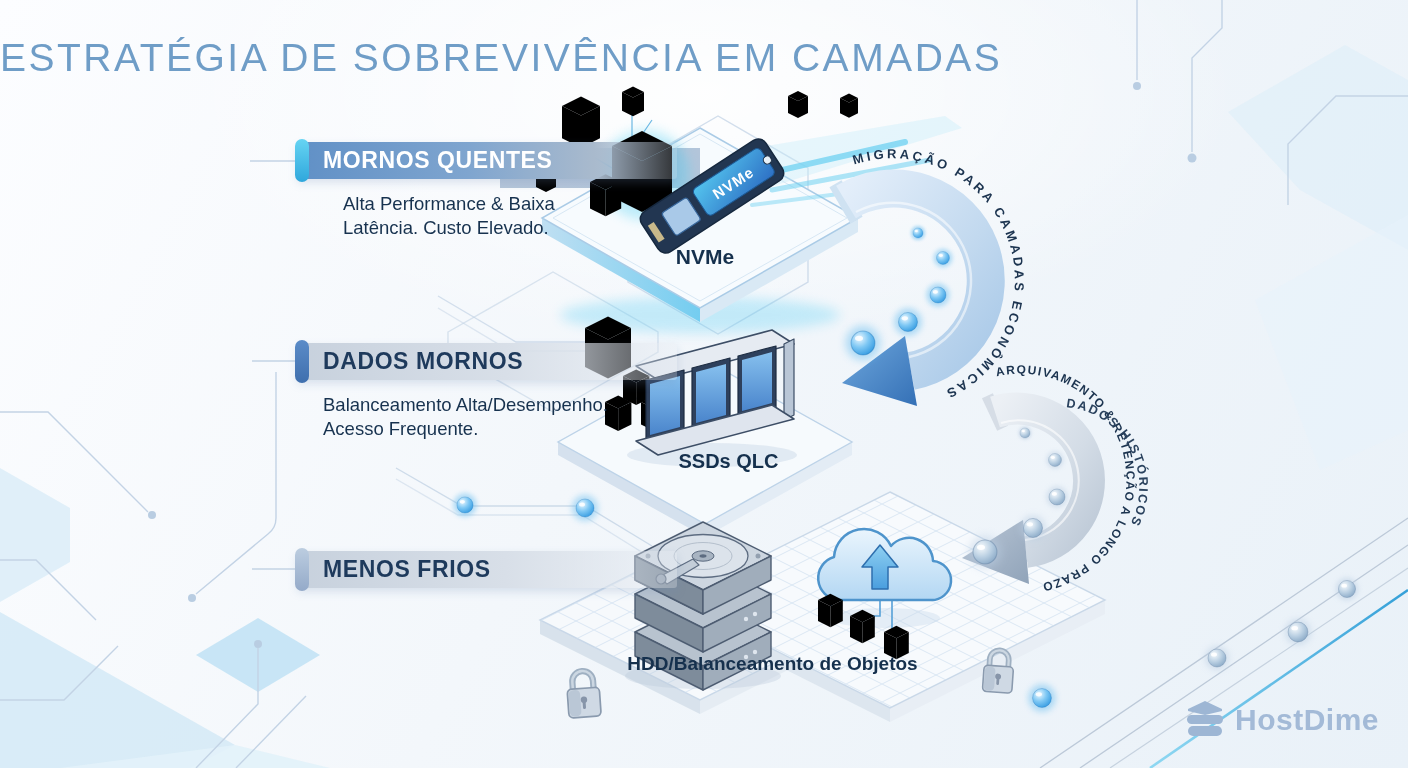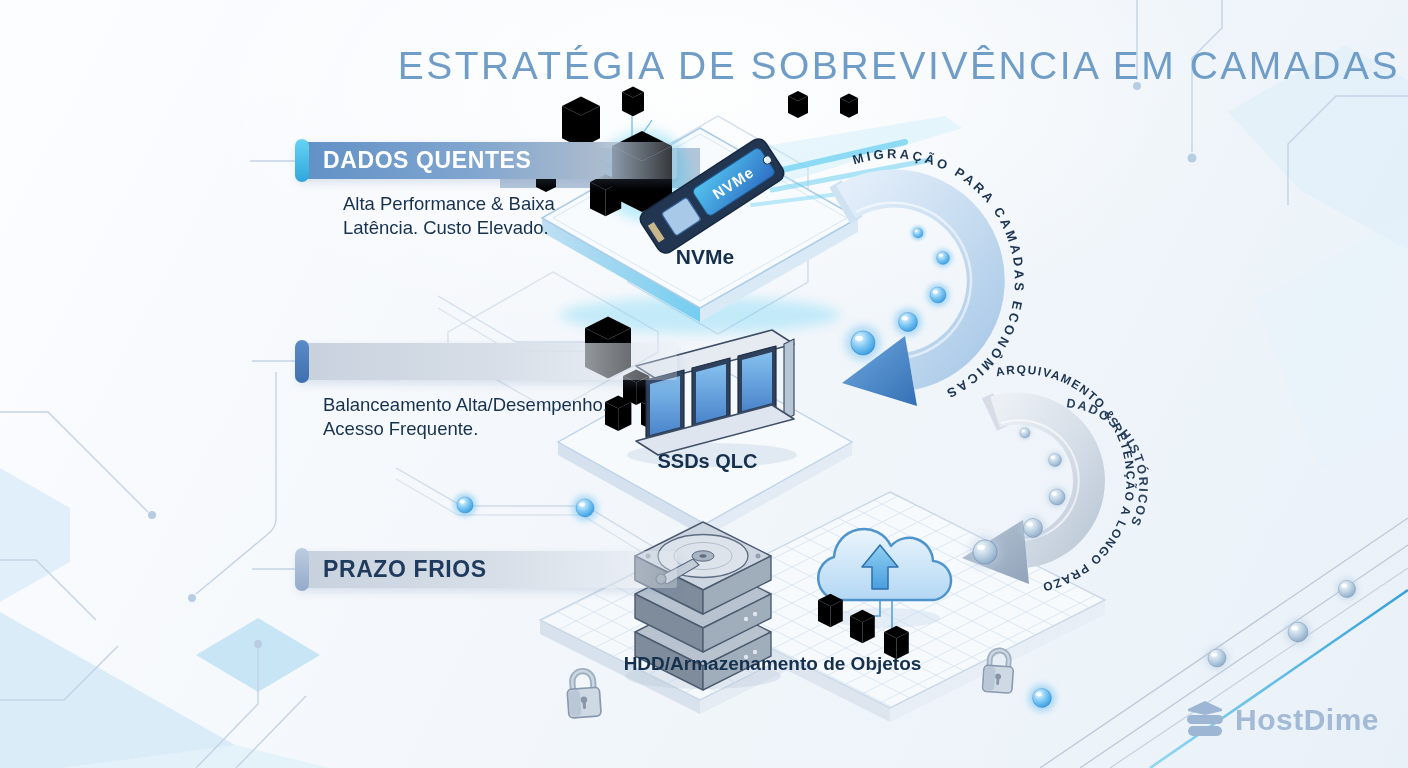--- a/index.html
+++ b/index.html
@@ -1,39 +1,39 @@
 <!DOCTYPE html>
 <html><head>
 <meta charset="utf-8">
 <style>
   html,body{margin:0;padding:0;background:#e8eef5;font-family:"Liberation Sans",sans-serif;}
   .stage{position:relative;width:1408px;height:768px;overflow:hidden;margin:0 auto;
     background:
       radial-gradient(ellipse 900px 420px at 50% 12%, rgba(255,255,255,.9) 0%, rgba(255,255,255,0) 60%),
       linear-gradient(118deg,#fcfdff 0%,#f3f7fb 45%,#e9f1f8 100%);}
   .scene{position:absolute;left:0;top:0;}
-  .title{position:absolute;left:0;right:0;top:36px;margin:8px;text-align:right;
+  .title{position:absolute;left:0;right:0;top:36px;margin:0;text-align:left;
     font-size:39px;font-weight:500;letter-spacing:2.5px;color:#6f9dc7;}
   .tier{position:absolute;left:297px;width:380px;}
   .tier-hot{top:142px;} .tier-warm{top:343px;} .tier-cold{top:551px;}
   .banner{position:relative;height:37px;border-radius:3px;display:flex;align-items:center;
     box-shadow:0 4px 10px rgba(110,140,180,.22);}
   .banner-hot{background:linear-gradient(90deg,#6090c6 0%,#7fa5cf 45%,#a9bacd 78%,rgba(206,216,229,.25) 99%);}
   .banner-cool{background:linear-gradient(90deg,#c7d1dd 0%,#d8dfe8 55%,rgba(226,232,240,.3) 99%);}
   .accent{position:absolute;left:-2px;top:-3px;bottom:-3px;width:14px;border-radius:8px;}
   .accent-hot{background:linear-gradient(180deg,#66d4f3,#2fa7dc);}
   .accent-warm{background:linear-gradient(180deg,#5b8cc8,#3f6fae);}
   .accent-cold{background:linear-gradient(180deg,#bccde0,#94aac9);}
   .heading{margin-left:26px;font-size:23px;font-weight:700;letter-spacing:.6px;}
   .heading-hot{color:#ffffff;} .heading-cool{color:#1e3a5c;}
   .desc{margin:13px 0 0 26px;font-size:18.5px;line-height:1.32;color:#17324f;font-weight:500;width:292px;}
   .tier-hot .desc{width:258px;margin-left:46px;}
   .devlabel{position:absolute;font-weight:700;color:#15304d;text-align:center;}
   .devlabel-nvme{left:625px;top:245px;width:160px;font-size:21px;}
-  .devlabel-ssd{left:615px;top:450px;width:185px;font-size:20px;}
+  .devlabel-ssd{left:636px;top:450px;width:185px;font-size:20px;}
   .devlabel-hdd{left:600px;top:653px;width:345px;font-size:19px;}
   .logo{position:absolute;left:1184px;top:700px;display:flex;align-items:center;gap:9px;color:#a3bad7;text-align:right;}
   .logo-text{font-size:30px;font-weight:700;letter-spacing:.5px;}
   
   .trace{stroke:#c3d3e5;stroke-width:1.4;fill:none;}
   .trace-dot{fill:#b9cde2;}
   .arcText{font:700 13px "Liberation Sans",sans-serif;letter-spacing:3px;fill:#1c3450;}
   .arcText2{font:700 12px "Liberation Sans",sans-serif;letter-spacing:2px;fill:#2a425e;}
   .arcText3{font:700 12px "Liberation Sans",sans-serif;letter-spacing:1.4px;fill:#1c3450;}
   .arcText4{font:700 12.5px "Liberation Sans",sans-serif;letter-spacing:2px;fill:#2a425e;}
@@ -334,42 +334,43 @@
     <use href="#sphGray" transform="translate(1298,632) scale(1.1)"></use>
     <use href="#sphGray" transform="translate(1347,589) scale(0.95)"></use>
   </g>
 </svg>
 
 <h1 class="title">ESTRATÉGIA DE SOBREVIVÊNCIA EM CAMADAS</h1>
 
 <div class="tier tier-hot">
   <div class="banner banner-hot">
     <span class="accent accent-hot"></span>
-    <span class="heading heading-hot">DADOS QUENTES</span>
+    <span class="heading heading-hot">MORNOS QUENTES</span>
   </div>
   <p class="desc">Alta Performance &amp; Baixa Latência. Custo Elevado.</p>
 </div>
 
 <div class="tier tier-warm">
   <div class="banner banner-cool">
     <span class="accent accent-warm"></span>
+    <span class="heading heading-cool">DADOS MORNOS</span>
   </div>
   <p class="desc">Balanceamento Alta/Desempenho. Acesso Frequente.</p>
 </div>
 
 <div class="tier tier-cold">
   <div class="banner banner-cool">
     <span class="accent accent-cold"></span>
-    <span class="heading heading-cool">PRAZO FRIOS</span>
+    <span class="heading heading-cool">MENOS FRIOS</span>
   </div>
 </div>
 
 <div class="devlabel devlabel-nvme">NVMe</div>
 <div class="devlabel devlabel-ssd">SSDs QLC</div>
-<div class="devlabel devlabel-hdd">HDD/Armazenamento de Objetos</div>
+<div class="devlabel devlabel-hdd">HDD/Balanceamento de Objetos</div>
 
 <div class="logo">
   <svg width="42" height="40" viewBox="0 0 42 40">
     <g fill="#9db6d4">
       <path d="M 4,9 L 21,1 L 38,9 L 38,11 L 21,15 L 4,11 Z"></path>
       <rect x="3" y="15" width="36" height="9" rx="4.5"></rect>
       <rect x="4" y="26" width="34" height="10" rx="5"></rect>
     </g>
   </svg>
   <span class="logo-text">HostDime</span>

